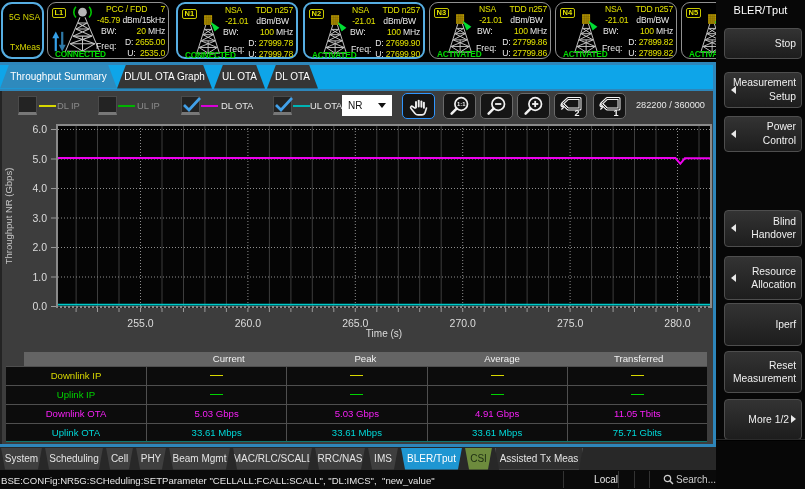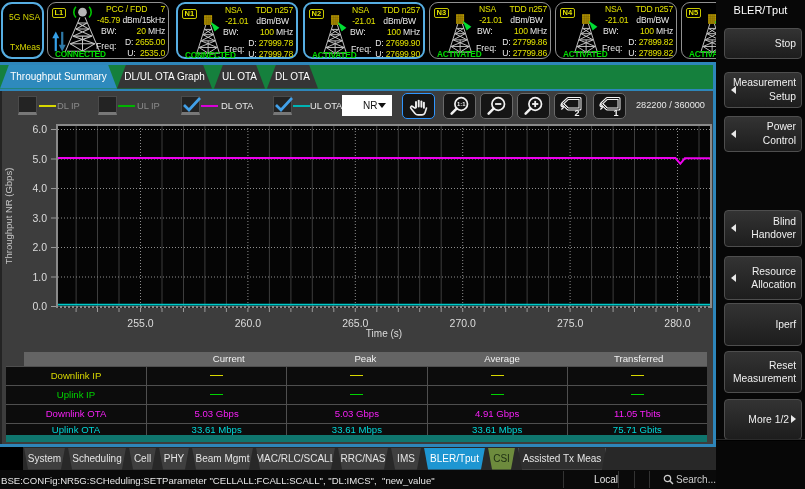--- a/index.html
+++ b/index.html
@@ -36,59 +36,59 @@
   display:flex; align-items:center; justify-content:flex-end; text-align:right;
   padding-right:5px; line-height:13.5px; }
 .rarr { display:inline-block; width:0; height:0; border-top:4px solid transparent;
   border-bottom:4px solid transparent; border-left:5px solid #e8e8e8; margin-left:2px; }
 .rbtn .arr { position:absolute; left:6px; top:50%; margin-top:-4px; width:0; height:0;
   border-top:4px solid transparent; border-bottom:4px solid transparent; border-right:5px solid #e8e8e8; }
 #rsep { position:absolute; left:0; top:439px; width:100%; height:2px; background:#000; border-top:1px solid #2a2a2a; }
 
 
 #blue-top { position:absolute; left:0; top:61.5px; width:716px; height:3px; background:#2e86ba; }
-#tabrow { position:absolute; left:0; top:64.5px; width:716px; height:24px; background:#15803d;text-align:center; }
+#tabrow { position:absolute; left:0; top:64.5px; width:716px; height:24px; background:#0ea5e9;text-align:center; }
 .tab { position:absolute; top:0; height:24px; color:#fff; font-size:10px;
   display:flex; align-items:center; justify-content:center;
   clip-path:polygon(9px 0, calc(100% - 9px) 0, 100% 100%, 0 100%); background:#353535; }
 .tab.active { background:#2e8abd; }
 #blue-under { position:absolute; left:0; top:88.5px; width:716px; height:2.5px; background:#2e86ba; }
 #content { position:absolute; left:0; top:91px; width:716px; height:353px; background:#3d3d3d; }
 #content .ledge { position:absolute; left:0; top:0; width:2px; height:353px; background:#242424; }
 #blue-right { position:absolute; left:712.5px; top:62px; width:3px; height:385px; background:#2e86ba; }
 #blue-bottom { position:absolute; left:0; top:444px; width:716px; height:3px; background:#2e86ba; }
 
 
 .cb { position:absolute; top:5px; width:19px; height:19px; background:#232323;
   border:1px solid #4a4a4a; border-bottom:3px solid #787878; }
 .cline { position:absolute; top:13.5px; height:2px; width:17px; }
 .clab { position:absolute; top:8.5px; font-size:9.4px; letter-spacing:-0.1px; }
 #nrdd { position:absolute; left:342px; top:4px; width:50px; height:21px; background:#fff;
-  color:#111; font-size:10px; line-height:21px; padding-left:21px; }
+  color:#111; font-size:10px; line-height:21px; padding-left:6px; }
 #nrdd .dar { position:absolute; right:6px; top:8px; width:0; height:0;
   border-left:4px solid transparent; border-right:4px solid transparent; border-top:5px solid #111; }
 .tbtn { position:absolute; top:2px; width:33px; height:26px; background:#151515;
   border:1px solid #6a6a6a; border-radius:5px; display:flex; align-items:center; justify-content:center; }
 .tbtn.blue { border:1.5px solid #2f96ff; }
 #counter { position:absolute; left:636px; top:8.5px; font-size:9.2px; color:#e8e8e8; white-space:nowrap; }
 
 
 #ttable { position:absolute; left:6px; top:260.5px; width:701px; }
 #ttable .hrow { display:flex; height:14px; background:#646464; color:#f2f2f2; font-size:9.6px;margin-left:18px; }
 #ttable .trow { display:flex; height:19px; background:#0c0c0c; font-size:9.6px;
   border-top:1px solid #4f4f4f; }
-#ttable .trow:last-child { border-bottom:7px solid #0f766e; }
+#ttable .trow:last-child { border-bottom:1px solid #0f766e; }
 #ttable .c0 { width:140px; display:flex; align-items:center; justify-content:center; }
 #ttable .c { width:140.25px; display:flex; align-items:center; justify-content:center;
   border-left:1px solid #4f4f4f; }
 #ttable .hrow .c { border-left:none; }
 .dash { display:inline-block; width:13px; height:1.5px; background:currentColor; }
 
 
-#btabbar { position:absolute; left:0; top:447px; width:716px; height:23px; background:#282828;margin-left:23px; }
+#btabbar { position:absolute; left:0; top:447px; width:716px; height:23px; background:#282828; }
 .btab { position:absolute; top:0.5px; height:22px; background:#3f3f3f; color:#e4e4e4;
   font-size:10px; display:flex; align-items:center; justify-content:center;
   clip-path:polygon(0 0, 100% 0, calc(100% - 4px) 100%, 4px 100%);
   border-radius:0 0 5px 5px; }
 #statusbar { position:absolute; left:0; top:470px; width:716px; height:19px; background:#0a0a0a; }
 #statusbar .scpi { position:absolute; left:1px; top:4.5px; font-size:9.6px; color:#e6e6e6; white-space:nowrap; }
 .ssep { position:absolute; top:1px; width:1px; height:17px; background:#333; }
 </style>
 </head>
 <body>

